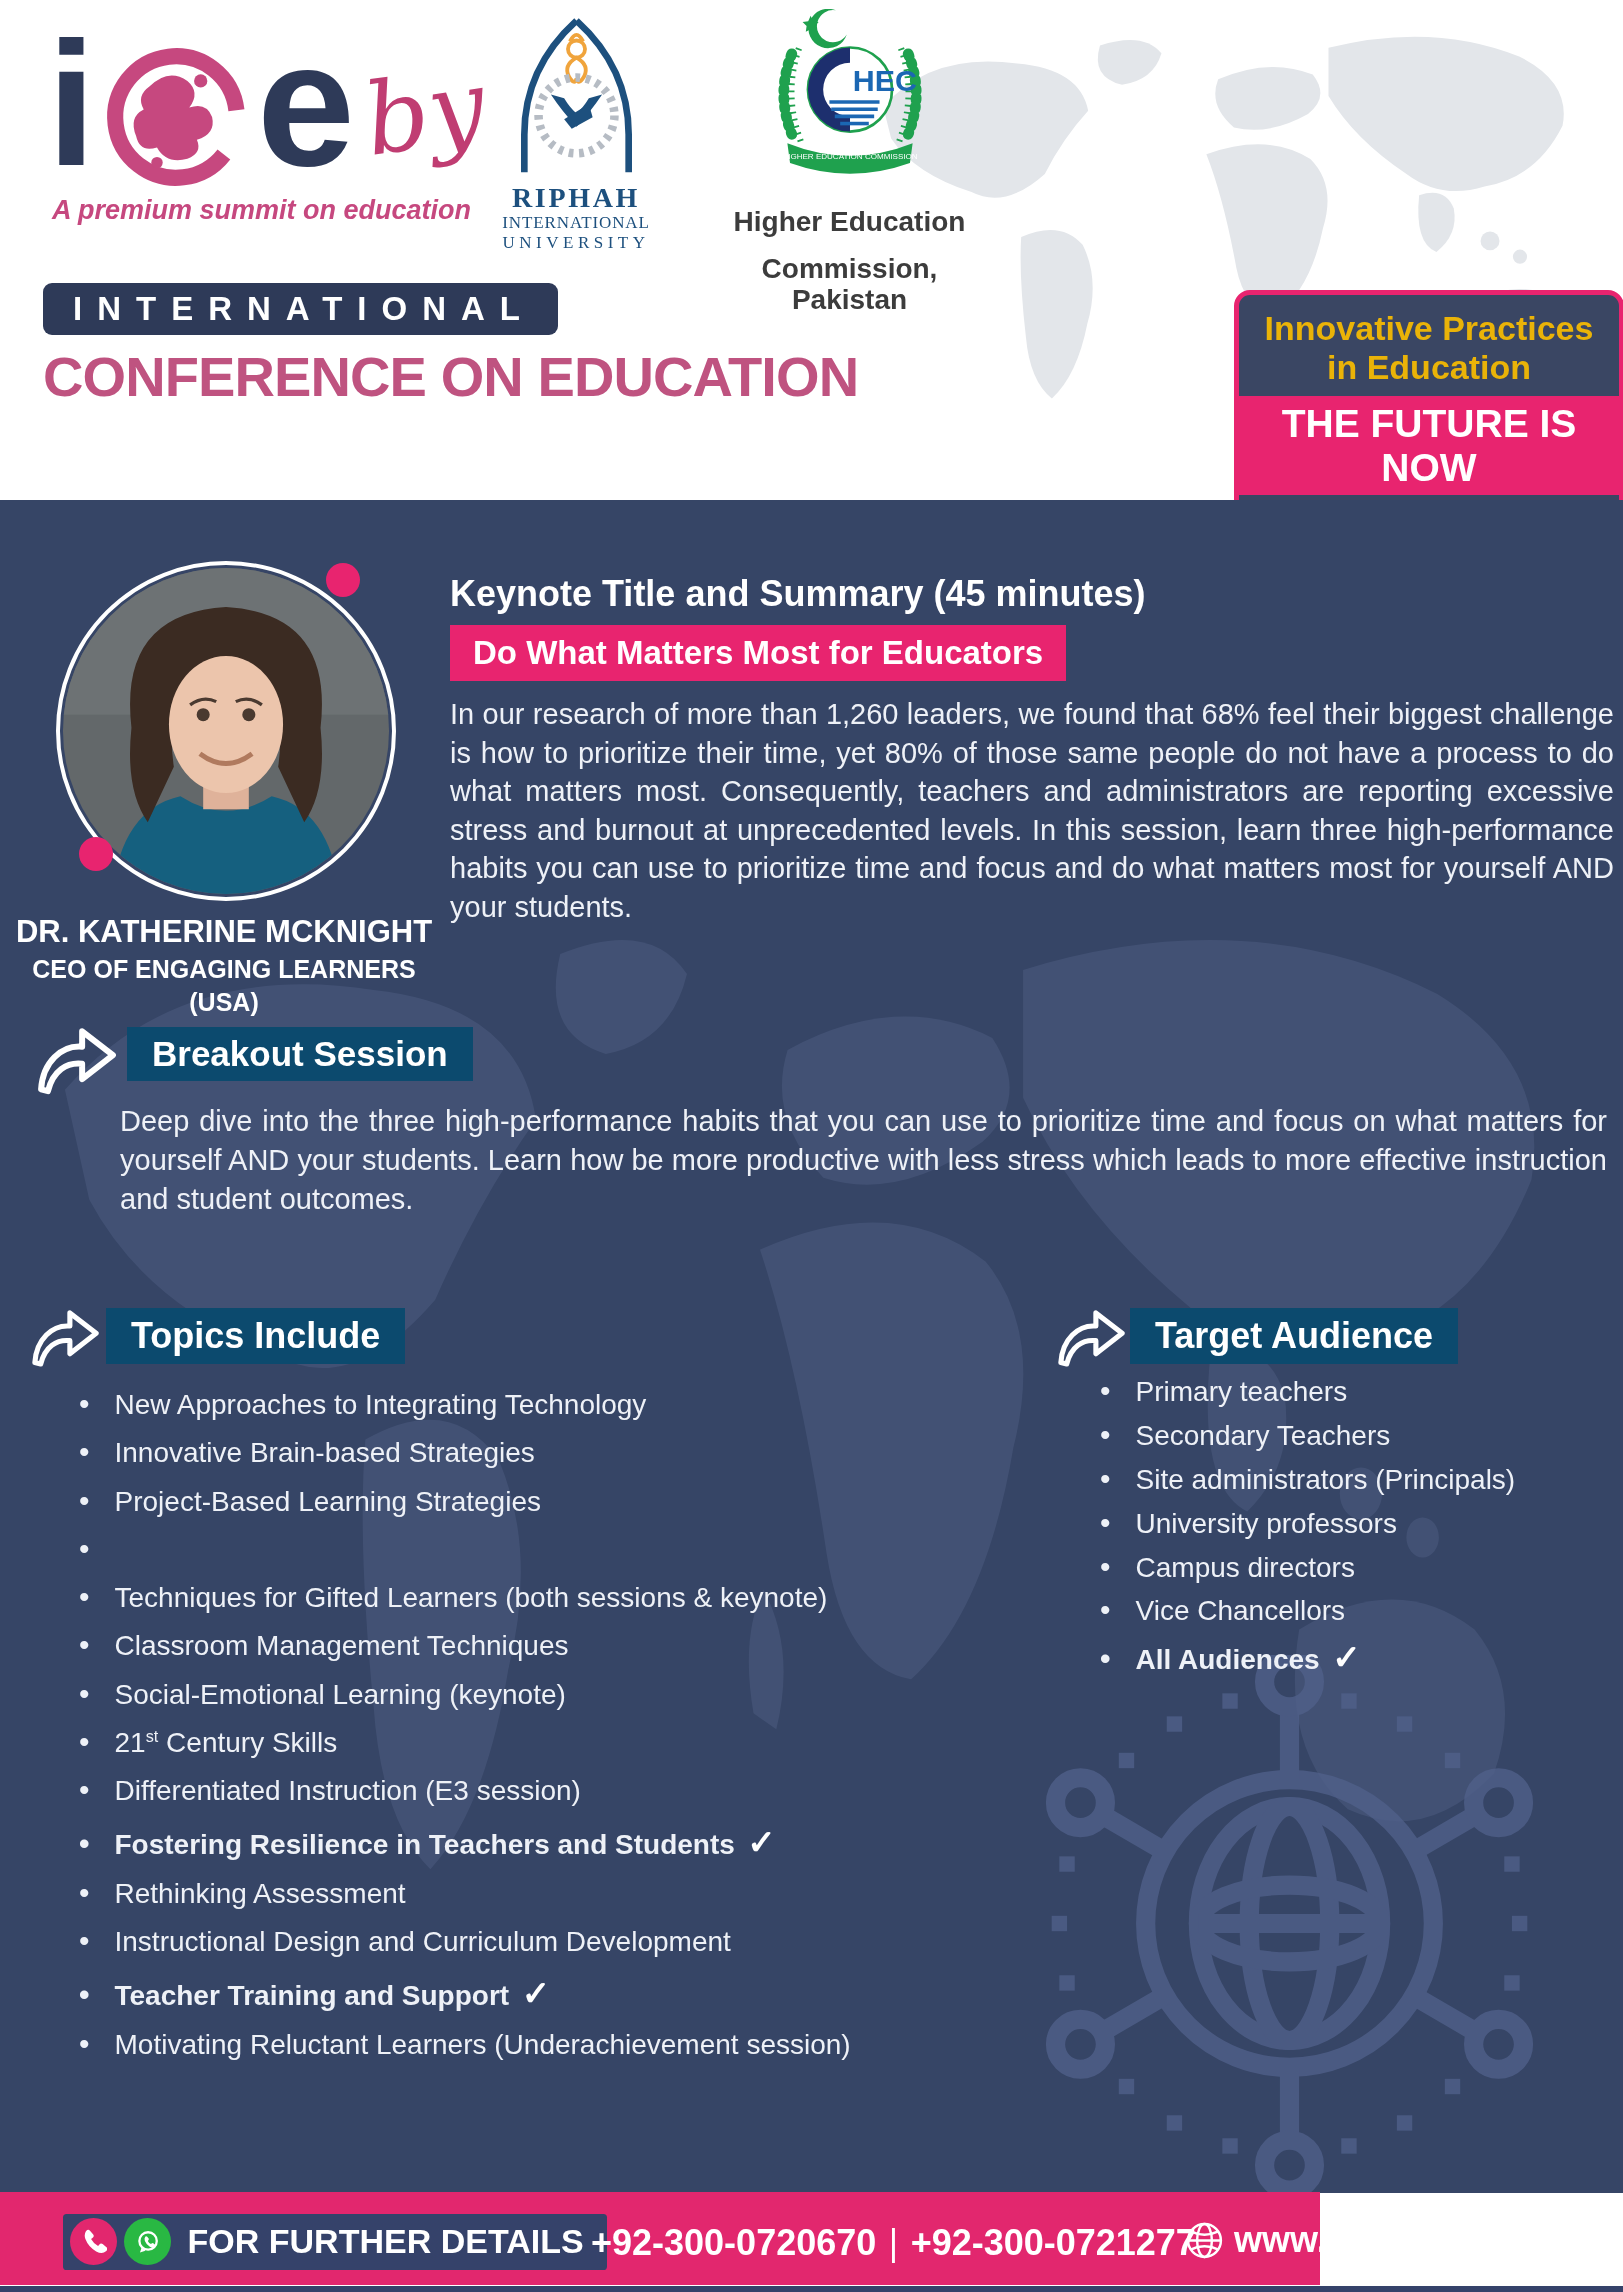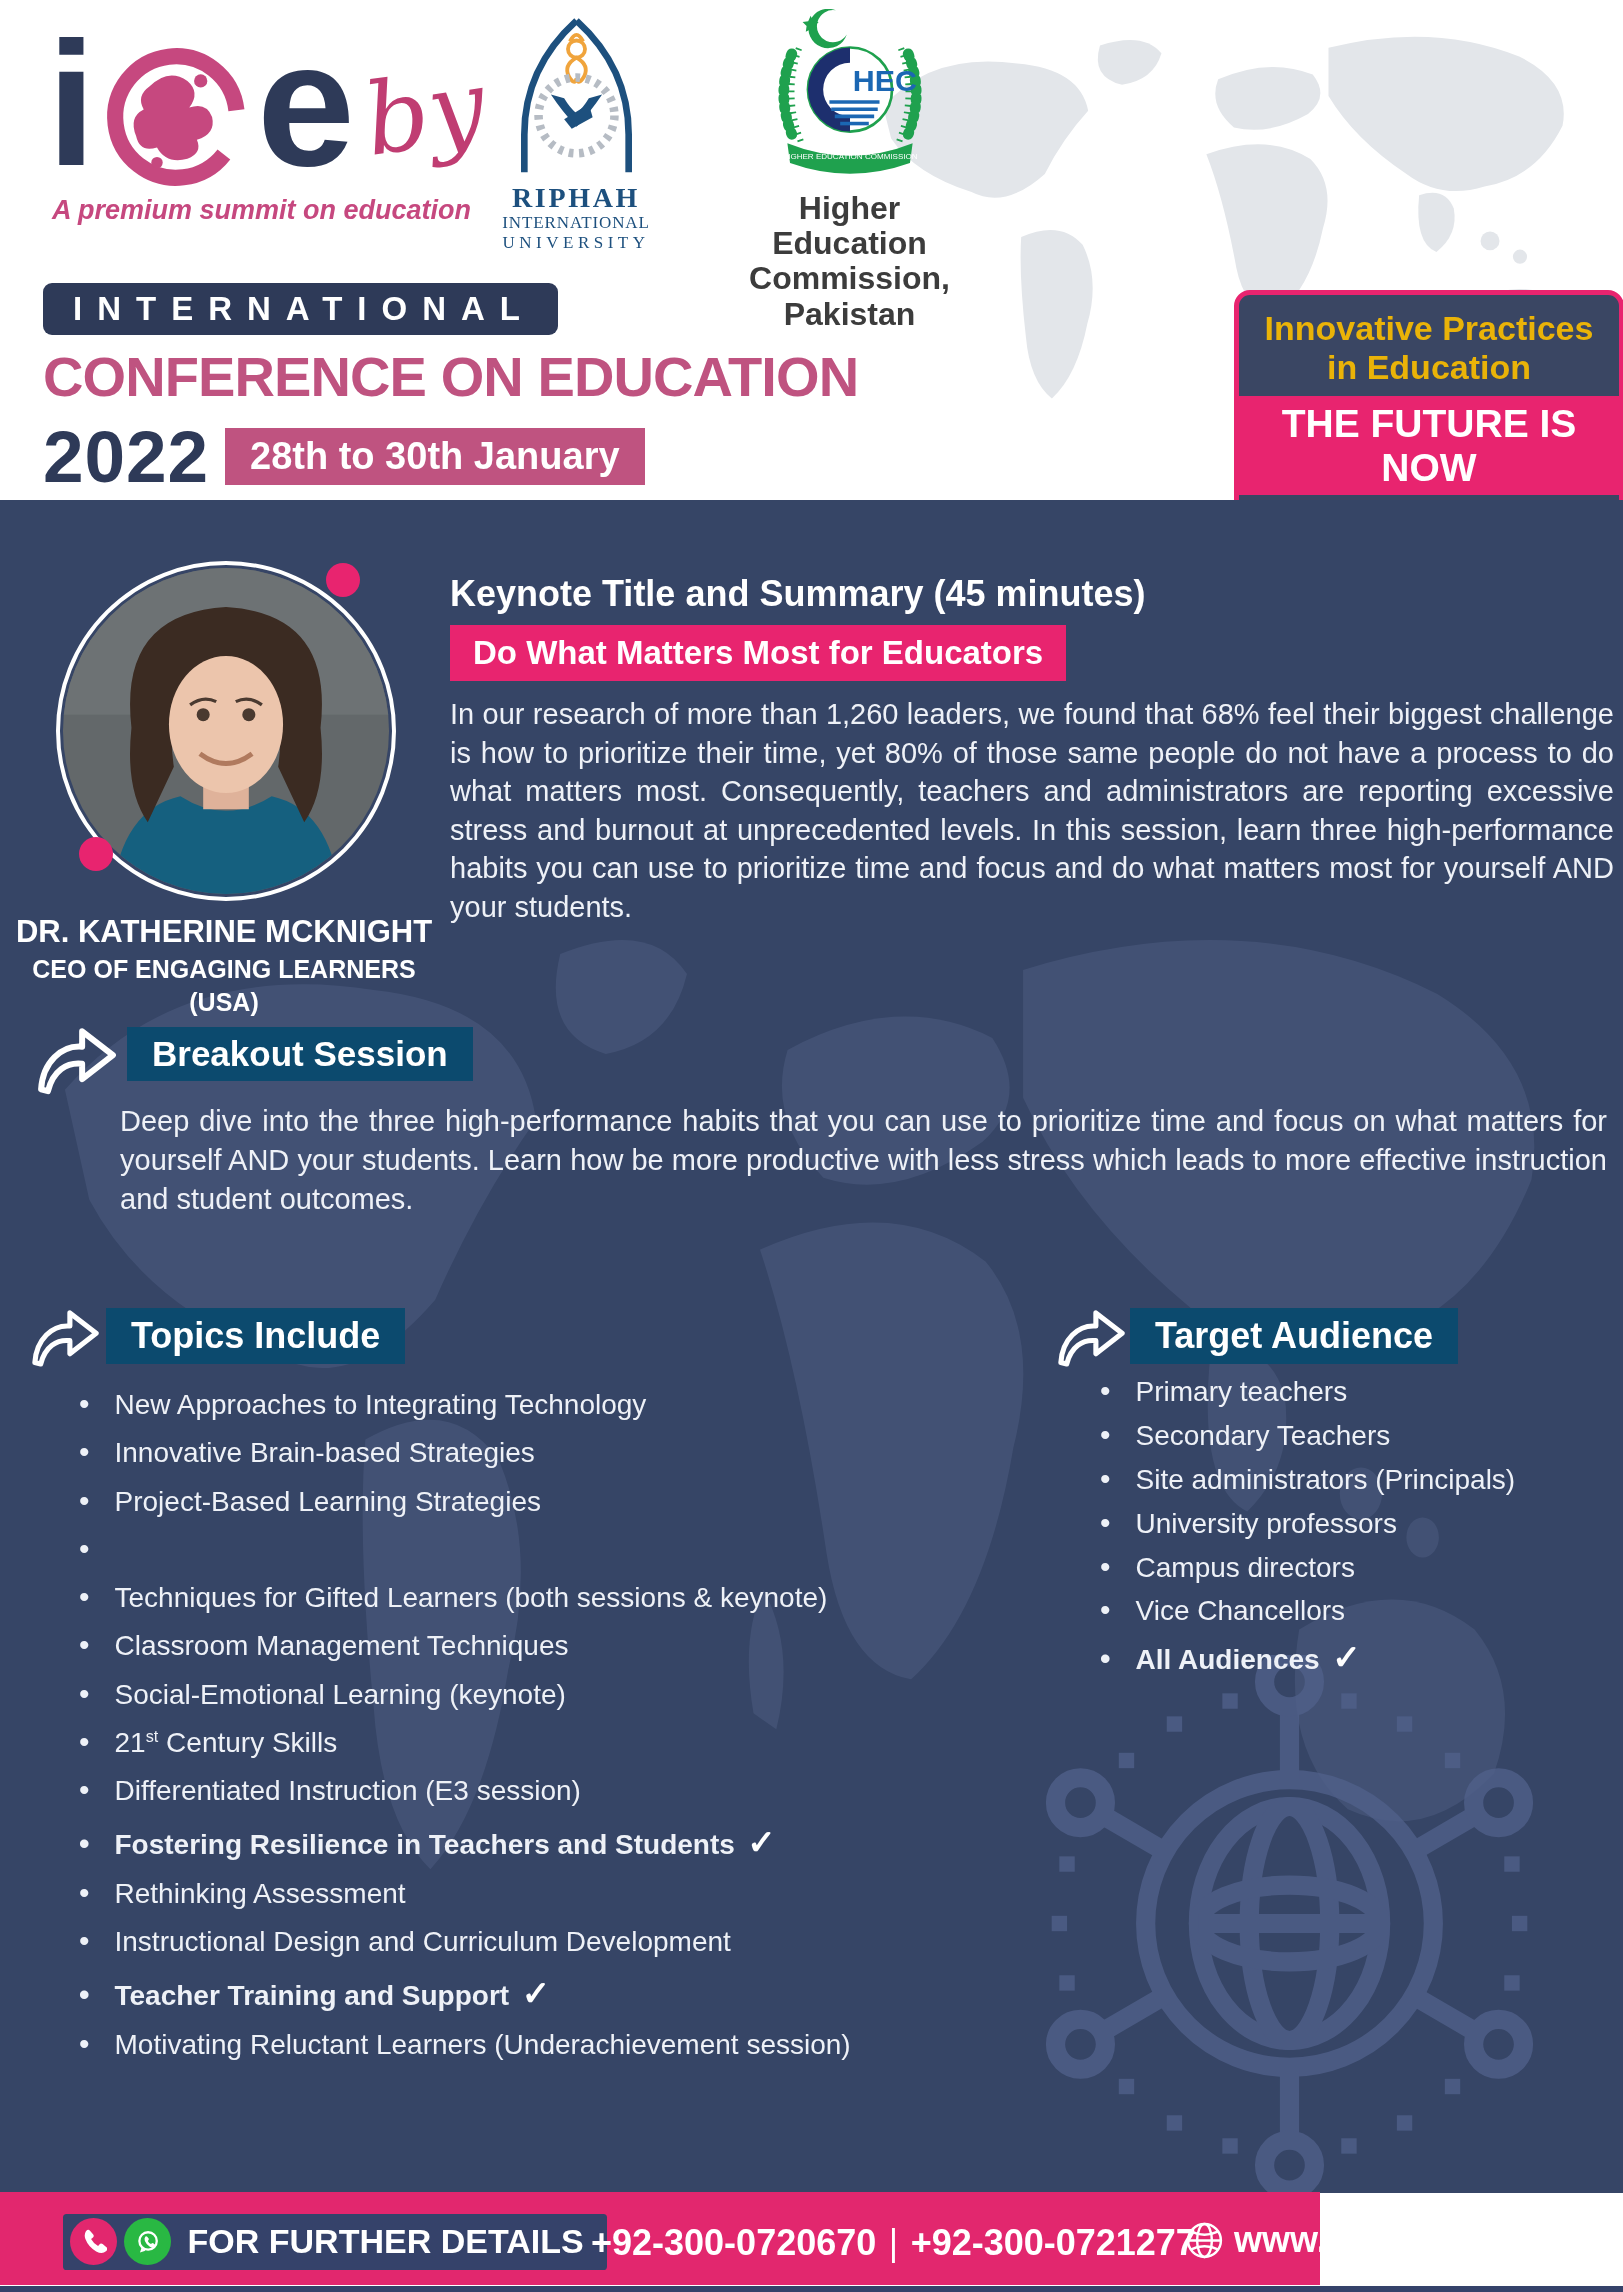--- a/index.html
+++ b/index.html
@@ -14,21 +14,21 @@
   .ice-tagline{position:absolute;left:52px;top:195px;font-size:27px;font-style:italic;
                color:#c6487f;font-weight:bold;}
   .by-script{position:absolute;left:365px;top:63px;font-family:"DejaVu Serif",serif;
              font-style:italic;font-size:99px;color:#c03d72;transform:rotate(-8deg);line-height:1;}
   .riphah{position:absolute;left:473px;top:12.5px;width:206px;text-align:center;}
   .riphah-text{font-family:"Liberation Serif",serif;color:#1d507e;line-height:1.05;margin-top:1.8px;}
   .riphah-l1{font-size:28px;letter-spacing:2.7px;font-weight:bold;}
   .riphah-l2{font-size:17px;letter-spacing:0.9px;}
   .riphah-l3{font-size:17px;letter-spacing:4.5px;}
   .hec{position:absolute;left:724px;top:9px;width:251px;text-align:center;}
-  .hec-caption{font-size:32px;font-weight:bold;color:#3c3c3c;line-height:1.1;margin-top:0px;}
+  .hec-caption{font-size:28px;font-weight:bold;color:#3c3c3c;line-height:1.1;margin-top:16px;}
   .title-block{position:absolute;left:43px;top:283px;}
   .intl-badge{display:inline-block;background:#2e3a58;color:#ffffff;border-radius:9px;
               font-size:33px;font-weight:bold;letter-spacing:15px;padding:7.2px 23px 7.2px 30px;}
   .conf-line{margin-top:9px;font-size:56px;font-weight:bold;color:#bf5380;letter-spacing:-0.9px;}
   .year-row{margin-top:5.4px;display:flex;align-items:center;}
   .year{font-size:73px;font-weight:bold;color:#2e3a58;letter-spacing:0.9px;}
   .date-badge{margin-left:16px;background:#bf5380;color:#ffffff;font-size:38px;font-weight:bold;
               padding:7.2px 25px;}
   .promo{position:absolute;left:1234px;top:290px;width:380px;border:5.4px solid #e8246f;
          border-radius:16px;background:#3a4663;overflow:hidden;text-align:center;}
@@ -160,24 +160,20 @@
         <path d="M25,150 Q95,178 165,150 L162,172 Q95,196 28,172 Z" fill="#1fa14e"></path>
         <text x="95" y="168" text-anchor="middle" font-family="Liberation Sans, sans-serif" font-size="9" fill="#ffffff">HIGHER  EDUCATION  COMMISSION</text>
       </svg>
       <div class="hec-caption">Higher Education</div>
       <div class="hec-caption">Commission, Pakistan</div>
     </div>
 
     <div class="title-block">
       <div class="intl-badge">INTERNATIONAL</div>
       <div class="conf-line">CONFERENCE ON EDUCATION</div>
-      <div class="year-row">
-        <span class="year">2022</span>
-        <span class="date-badge">28th to 30th January</span>
-      </div>
     </div>
 
     <div class="promo">
       <div class="promo-top">
         <div>Innovative Practices</div>
         <div>in Education</div>
       </div>
       <div class="promo-band">THE FUTURE IS NOW</div>
       <div class="promo-foot"></div>
     </div>

